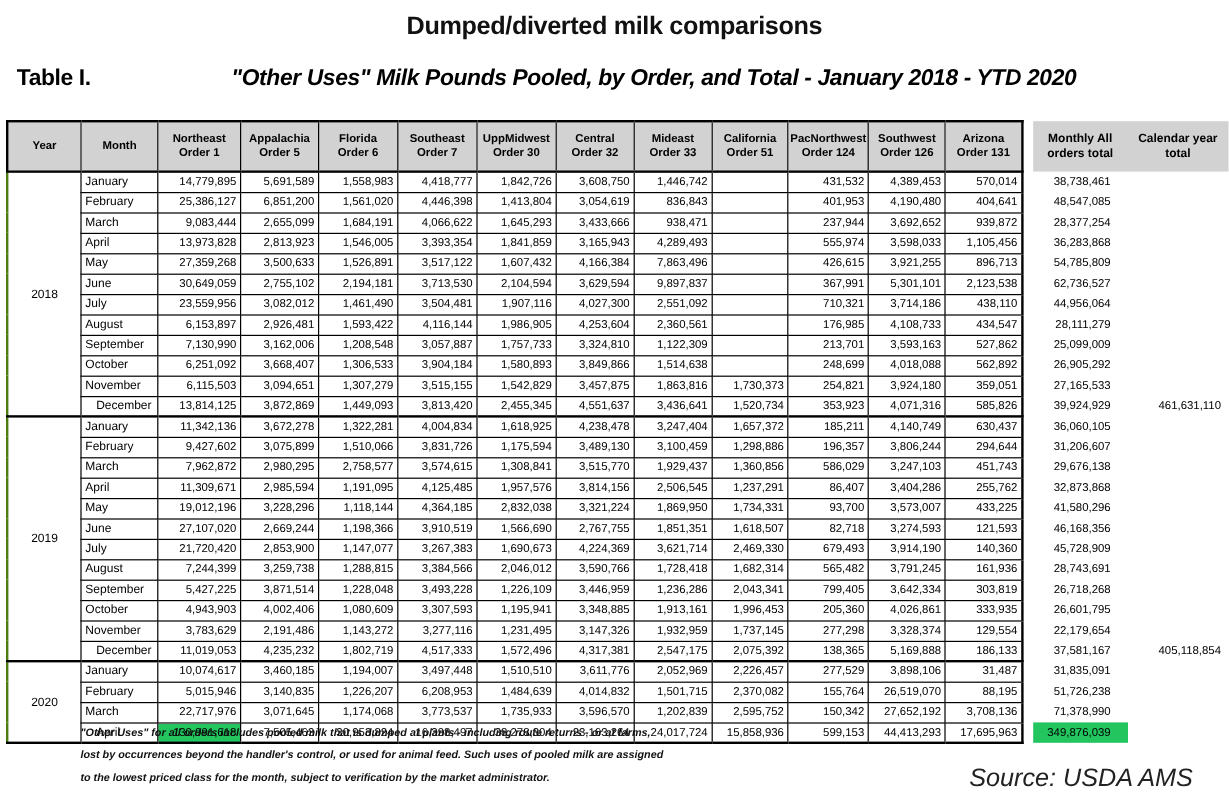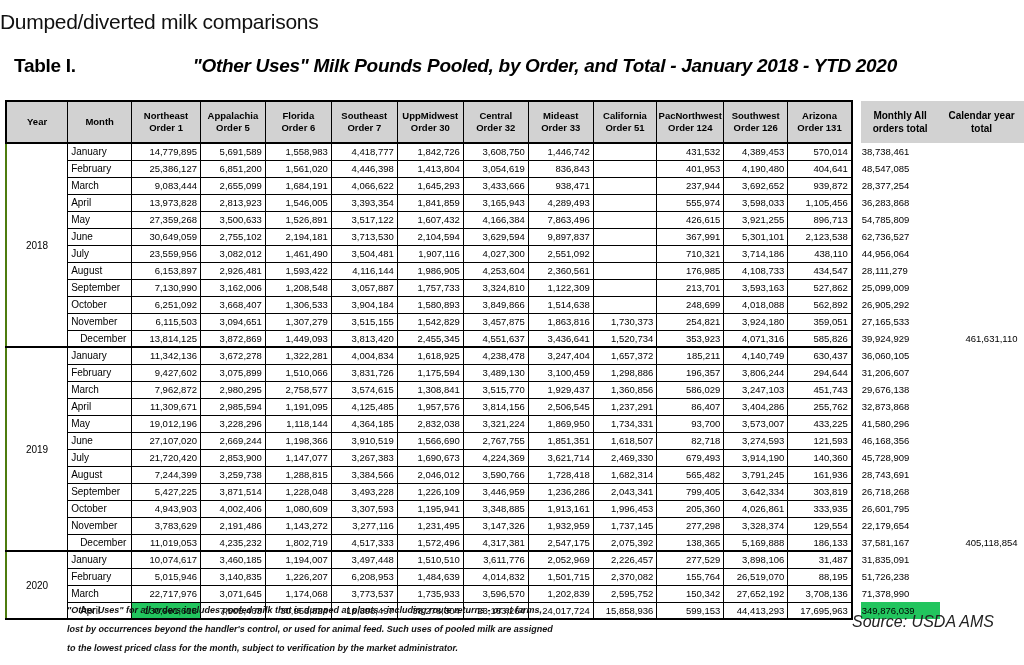--- a/index.html
+++ b/index.html
@@ -1,20 +1,20 @@
 <!DOCTYPE html>
 <html><head>
 <meta charset="utf-8">
 <style>
   html,body{margin:0;padding:0;background:#fff;}
   .page{position:relative;width:1024px;height:665px;background:#ffffff;
         font-family:"Liberation Sans",sans-serif;overflow:hidden;color:#000;}
 
-  .title{position:absolute;top:10px;left:0;width:100%;
-         font-size:21px;font-weight:400;letter-spacing:-0.3px;color:#111;}
+  .title{position:absolute;top:10px;left:0;width:100%;text-align:center;
+         font-size:21px;font-weight:700;letter-spacing:-0.3px;color:#111;}
   .subtitle-row{position:absolute;top:55px;left:14px;right:10px;display:flex;align-items:baseline;}
   .table-label{font-size:19px;font-weight:700;letter-spacing:-0.3px;}
   .subtitle{flex:1;text-align:center;font-size:19px;font-weight:700;font-style:italic;letter-spacing:-0.3px;}
 
   table.grid{position:absolute;left:5px;top:100px;border-collapse:collapse;table-layout:fixed;}
   table.grid th,table.grid td{font-family:"Liberation Sans",sans-serif;overflow:hidden;white-space:nowrap;}
 
   thead th.m{background:#d2d2d2;border:1px solid #000;border-top:2px solid #000;
              border-bottom:2px solid #000;font-size:9.5px;font-weight:700;
              height:40px;vertical-align:middle;text-align:center;padding:0 1px;line-height:12px;}
@@ -25,27 +25,27 @@
                vertical-align:middle;text-align:center;line-height:13px;}
 
   tbody td{height:15px;font-size:9.5px;vertical-align:middle;}
   tbody td.m{border:1px solid #000;padding:0 3px;}
   tbody td.num{text-align:right;}
   tbody td.month{text-align:left;font-size:10px;}
   tbody td.year-cell{text-align:center;font-size:10px;border-left:2px solid #4d7c0f;
                      border-bottom:2px solid #000;vertical-align:middle;}
   tbody td.az{border-right:2px solid #000;}
   tbody tr.group-end td.m{border-bottom:2px solid #000;padding-left:12px;}
-  tbody td.tot{border:none;padding-right:14px;}
+  tbody td.tot{border:none;text-align:right;padding-right:14px;}
   tbody td.cal{border:none;text-align:right;padding-right:6px;}
   .hl{background:#22c55e;}
 
   .footnote{position:absolute;left:67px;top:601px;font-size:9px;font-weight:700;
             font-style:italic;line-height:19px;color:#111;}
-  .source{position:absolute;right:30px;top:613px;font-size:16px;font-style:italic;color:#222;}
+  .source{position:absolute;right:30px;top:637px;font-size:21px;font-style:italic;color:#222;}
 </style>
 </head>
 <body>
 
 <div class="page">
   <div class="title">Dumped/diverted milk comparisons</div>
   <div class="subtitle-row">
     <span class="table-label">Table I.</span>
     <span class="subtitle">"Other Uses" Milk Pounds Pooled, by Order, and Total - January 2018 - YTD 2020</span>
   </div>

